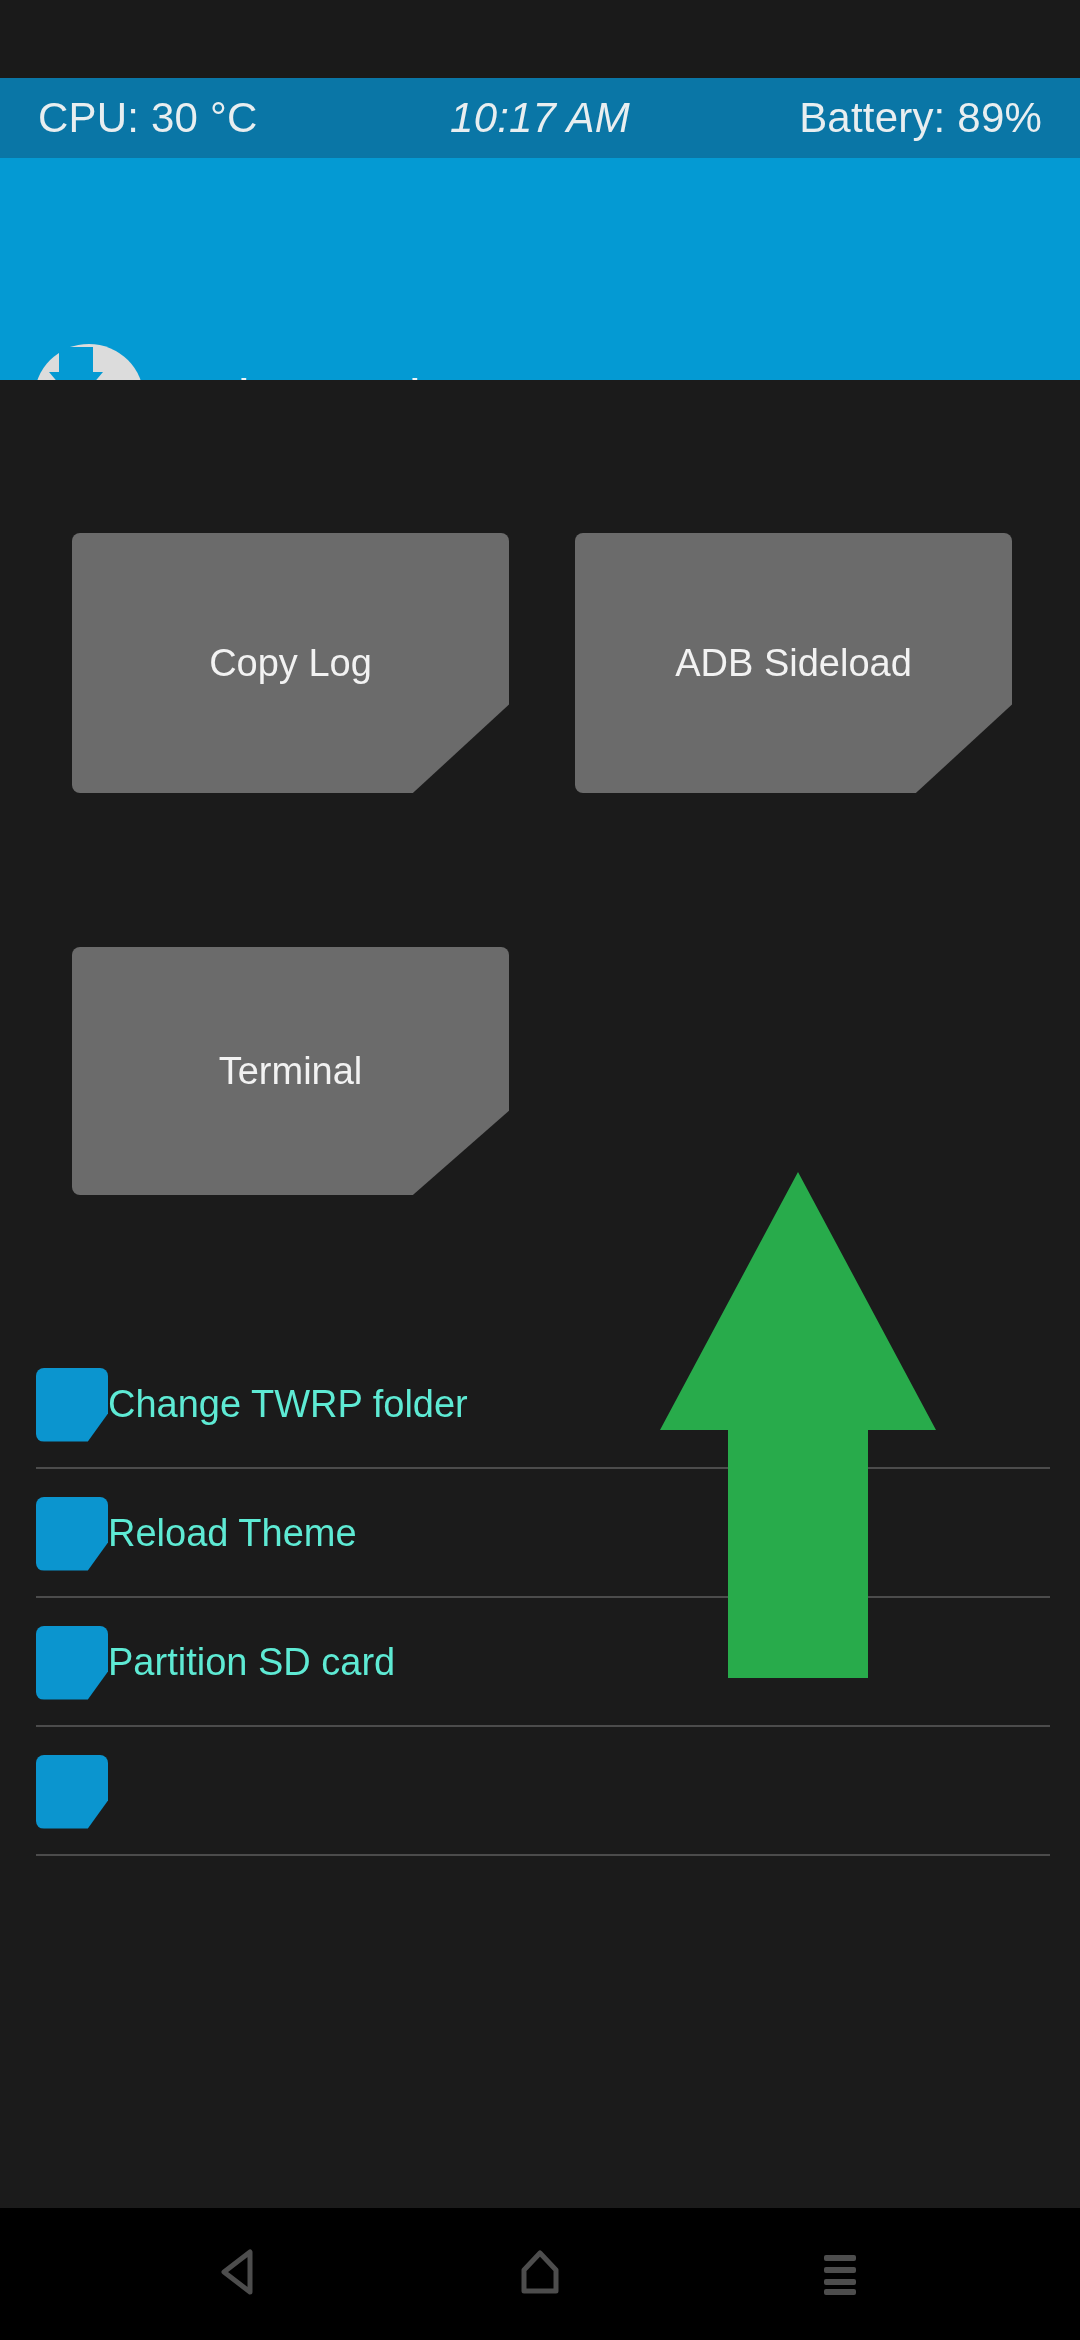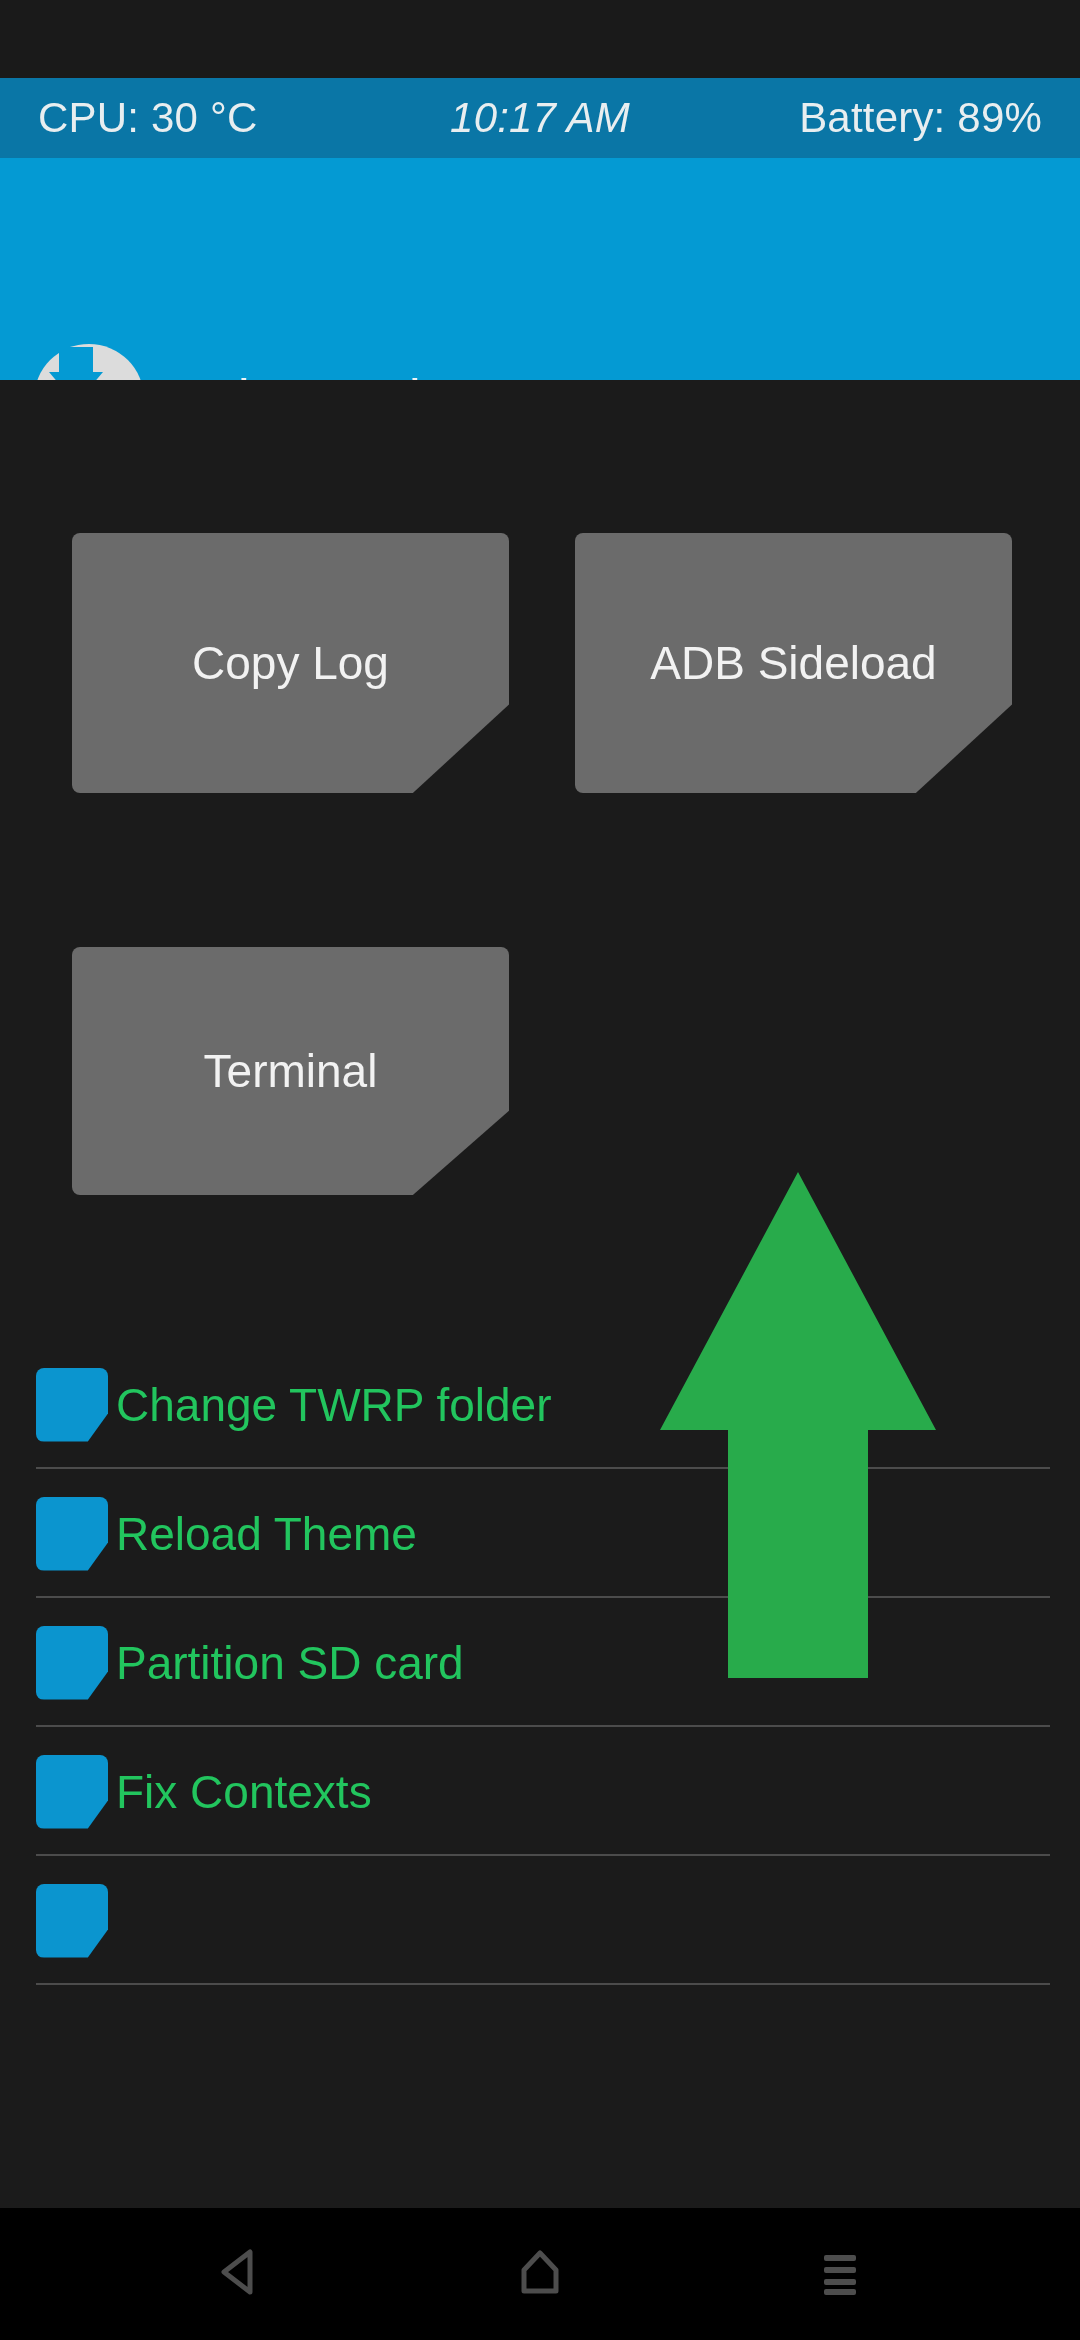--- a/index.html
+++ b/index.html
@@ -53,21 +53,21 @@
   .body-area {
     position:absolute; left:0; top:380px; width:1080px; height:1828px;
     background:#1b1b1b;
   }
 
   
   .tile {
     position:absolute;
     background:#6b6b6b;
     color:#f2f2f2;
-    font-size:46px;
+    font-size:38px;
     display:flex; align-items:center; justify-content:center;
     border-radius:8px;
     
     clip-path: polygon(0% 0%, 100% 0%, 100% 66%, 78% 100%, 0% 100%);
     cursor:pointer;
   }
   .tile-l { left:72px;  width:437px; }
   .tile-r { left:575px; width:437px; }
   .row1   { top:533px;  height:260px; }
   .row2   { top:947px;  height:248px; }
@@ -82,23 +82,22 @@
   }
   .li-icon {
     width:72px; height:74px;
     margin-left:36px;
     background:#0b95cf;
     border-radius:8px;
     clip-path: polygon(0% 0%, 100% 0%, 100% 62%, 72% 100%, 0% 100%);
     flex:none;
   }
   .li-label {
-    margin-left:8px;
-    color:#22c55e;
-    font-size:46px;
+    color:#5eead4;
+    font-size:38px;
   }
   .li-rule {
     position:absolute; left:36px; right:30px; bottom:0;
     height:2px; background:#4c4c4c;
   }
 
   
   .arrow {
     position:absolute;
     left:660px; top:1172px;
@@ -165,25 +164,20 @@
       <span class="li-rule"></span>
     </div>
     <div class="list-item">
       <span class="li-icon"></span>
       <span class="li-label">Reload Theme</span>
       <span class="li-rule"></span>
     </div>
     <div class="list-item">
       <span class="li-icon"></span>
       <span class="li-label">Partition SD card</span>
-      <span class="li-rule"></span>
-    </div>
-    <div class="list-item">
-      <span class="li-icon"></span>
-      <span class="li-label">Fix Contexts</span>
       <span class="li-rule"></span>
     </div>
     <div class="list-item">
       <span class="li-icon"></span>
       <span class="li-rule"></span>
     </div>
   </div>
 
   <div class="arrow">
     <svg viewBox="0 0 276 506" width="276" height="506">

